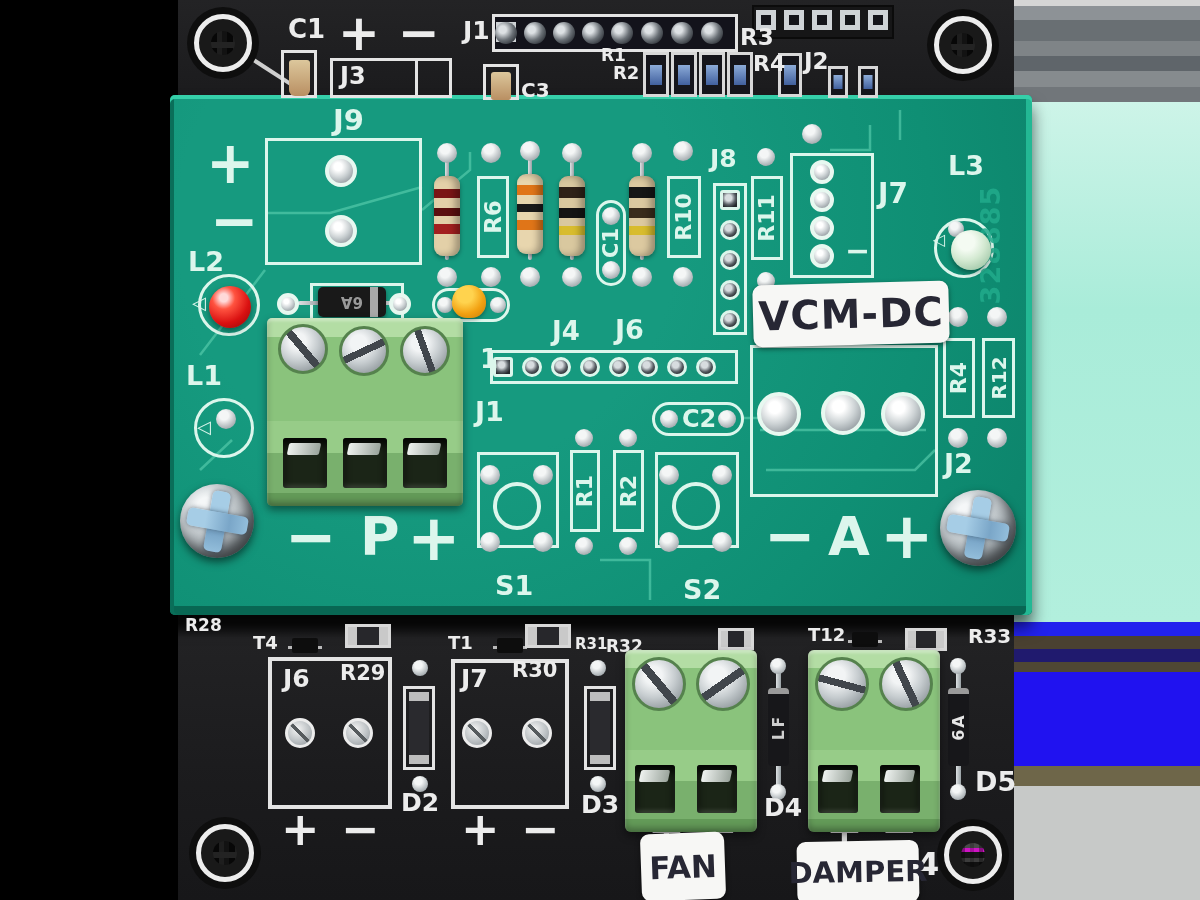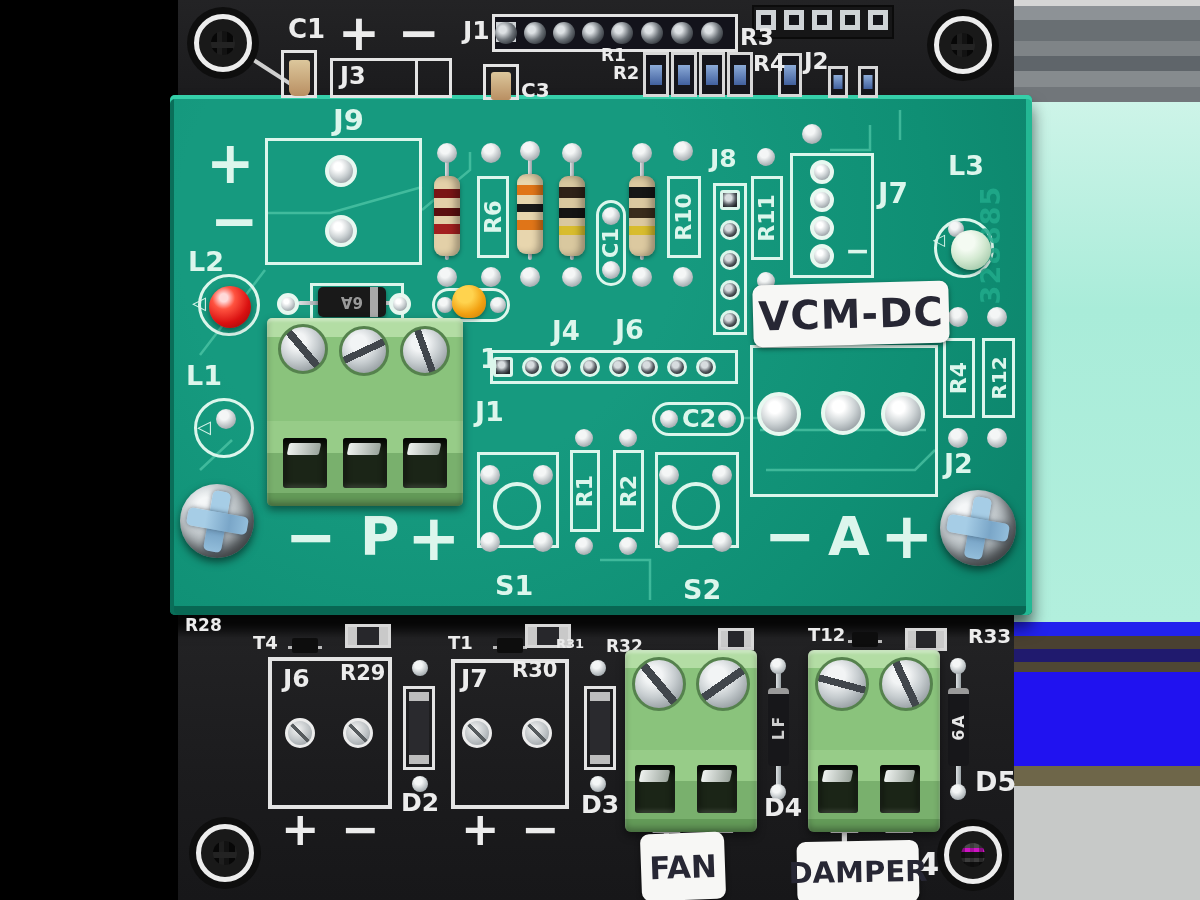--- a/index.html
+++ b/index.html
@@ -171,21 +171,21 @@
       <div class="hsqin"></div>
     </div>
   <div class="hsq" style="left:868px;top:10px;">
       <div class="hsqin"></div>
     </div>
 
   <div class="abs" style="left:178px;top:615px;width:836px;height:285px;background:linear-gradient(180deg,#0c0c0c 0 3%,#222224 8%,#1b1b1d 60%,#171719);z-index:1;"></div>
   <span class="wsilk" style="left:185px;top:617px;font-size:17px;">R28</span>
   <span class="wsilk" style="left:253px;top:634px;font-size:18px;">T4</span>
   <span class="wsilk" style="left:448px;top:634px;font-size:18px;">T1</span>
-  <span class="wsilk" style="left:556px;top:637px;font-size:13px;">R31</span>
+  <span class="wsilk" style="left:575px;top:637px;font-size:15px;">R31</span>
   <span class="wsilk" style="left:606px;top:638px;font-size:17px;">R32</span>
   <span class="wsilk" style="left:808px;top:626px;font-size:18px;">T12</span>
   <span class="wsilk" style="left:968px;top:626px;font-size:20px;">R33</span>
   <div class="sot" style="left:292px;top:638px;width:26px;height:15px;"></div>
   <div class="sot" style="left:497px;top:638px;width:26px;height:15px;"></div>
   <div class="sot" style="left:852px;top:632px;width:26px;height:15px;"></div>
   <div class="schip" style="left:345px;top:624px;width:46px;height:24px;"></div>
   <div class="schip" style="left:525px;top:624px;width:46px;height:24px;"></div>
   <div class="schip" style="left:718px;top:628px;width:36px;height:22px;"></div>
   <div class="schip" style="left:905px;top:628px;width:42px;height:23px;"></div>

